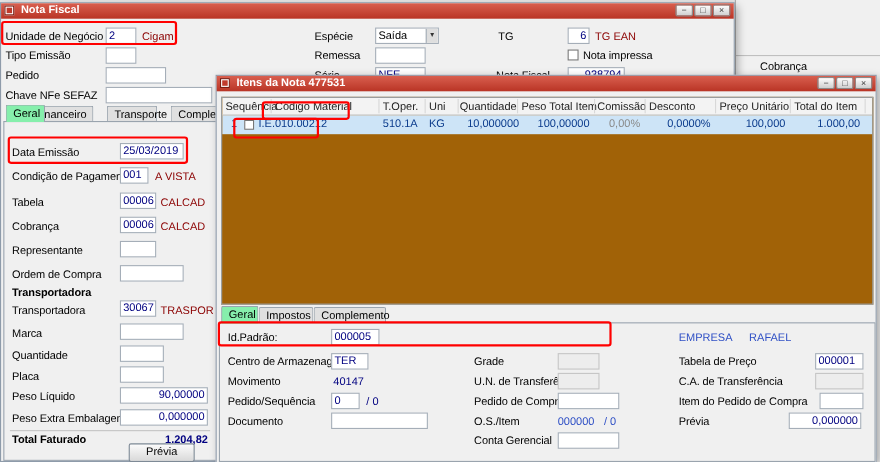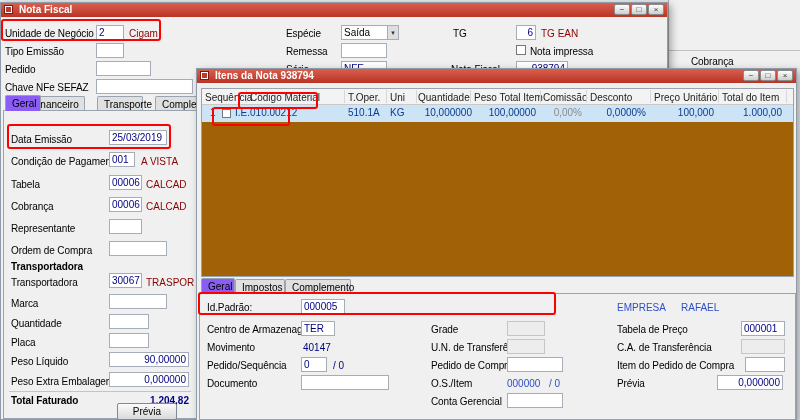--- a/index.html
+++ b/index.html
@@ -15,21 +15,21 @@
   .lbl{position:absolute;white-space:nowrap;letter-spacing:-0.1px}
   .fld{position:absolute;height:15px;background:#fff;border:1px solid #A5AEB8;line-height:13px;padding:0 2px;color:#000080;white-space:nowrap;overflow:hidden}
   .fld.r{text-align:right}
   .fld.dis{background:#EDEDED;border-color:#C6C6C6}
   .txt{position:absolute;white-space:nowrap}
   .maroon{color:#8B0000}
   .navy{color:#000080}
   .blue{color:#2E4FC5}
   .bold{font-weight:bold}
   .tab{position:absolute;height:15px;background:#E0E0E0;border:1px solid #9AA4AE;border-bottom:none;border-radius:2px 2px 0 0;text-align:center;line-height:15px;padding:0 6px;z-index:1}
-  .tab.act{background:#8b5cf6;height:16px;z-index:3;font-weight:normal}
+  .tab.act{background:#86efac;height:16px;z-index:3;font-weight:normal}
   .panel{position:absolute;background:#F0F0F0;border:1px solid #9AA4AE;z-index:2}
   .chk{position:absolute;width:10px;height:10px;background:#fff;border:1px solid #777}
   .sep{position:absolute;border-top:1px solid #C4C4C4}
   .btn{position:absolute;height:17px;background:linear-gradient(#FBFBFB,#D9D9D9);border:1px solid #7E8A96;border-radius:2px;text-align:center;line-height:15px}
   .grid{position:absolute;background:#a16207;border:1px solid #9AA4AE;overflow:hidden}
   .ghead{position:absolute;left:0;top:0;right:0;height:16px;background:#F3F3F3;border-bottom:1px solid #C9C9C9}
   .gh{position:absolute;top:3px;color:#222;white-space:nowrap}
   .gsep{position:absolute;top:1px;height:13px;border-left:1px solid #D8D8D8}
   .grow1{position:absolute;left:0;right:0;top:16px;height:17px;background:#CDE4F7;color:#0B3B8C}
   .grow2{position:absolute;left:0;right:0;top:33px;height:15px;background:#fff}
@@ -151,21 +151,21 @@
     <div class="txt bold navy" style="left:130px;top:392px;width:58px;text-align:right;z-index:3">1.204,82</div>
 
     <div class="btn" style="left:116px;top:400px;width:60px;z-index:3">Prévia</div>
   </div>
 
   <div class="win" style="left:196px;top:68px;width:601px;height:353px;z-index:5">
     <div class="tbar">
       <span class="ticon">
           <i></i>
         </span>
-      <span>Itens da Nota 938794</span>
+      <span>Itens da Nota 477531</span>
       <span class="wbtns">
         <span class="wbtn">−</span>
         <span class="wbtn">□</span>
         <span class="wbtn">×</span>
       </span>
     </div>
 
     <div class="grid" style="left:4px;top:19px;width:593px;height:189px">
       <div class="ghead">
         <div class="gh" style="left:3px">Sequência</div>

